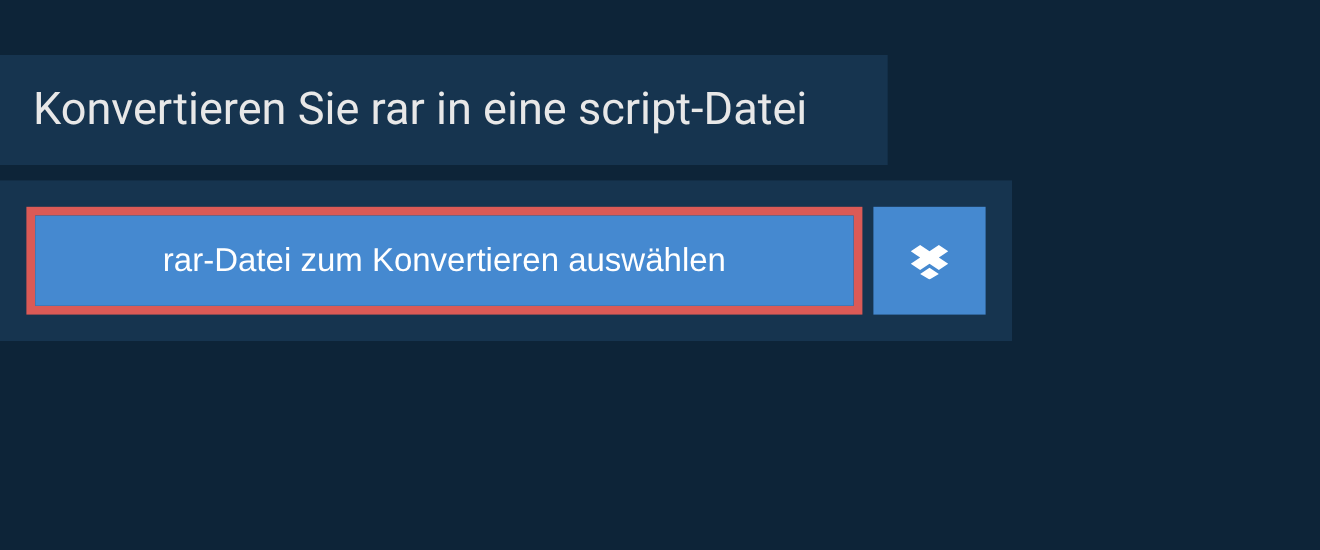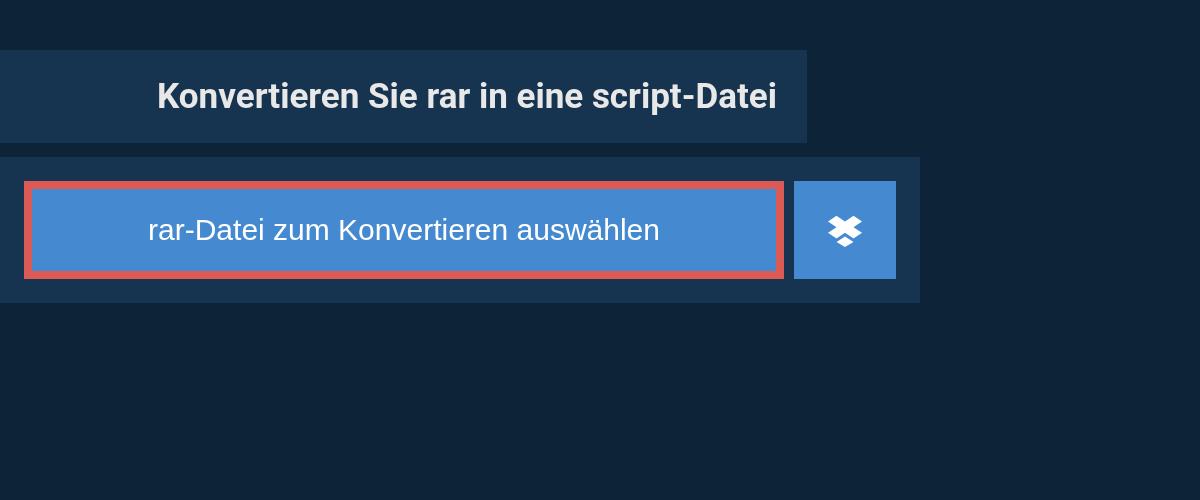--- a/index.html
+++ b/index.html
@@ -15,23 +15,22 @@
       overflow: hidden;
     }
     .header-bar {
       background-color: #16344f;
       padding: 26px 30px;
       margin-top: 50px;
       width: 807px;
     }
     .header-title {
       color: #e8e8e8;
-      font-size: 35px;
-      font-weight: 700;
-      text-align: right;
+      font-size: 41px;
+      font-weight: 400;
     }
     .button-container {
       background-color: #16344f;
       padding: 24px 24px;
       margin-top: 14px;
       width: 920px;
       display: flex;
       gap: 10px;
       align-items: stretch;
     }

